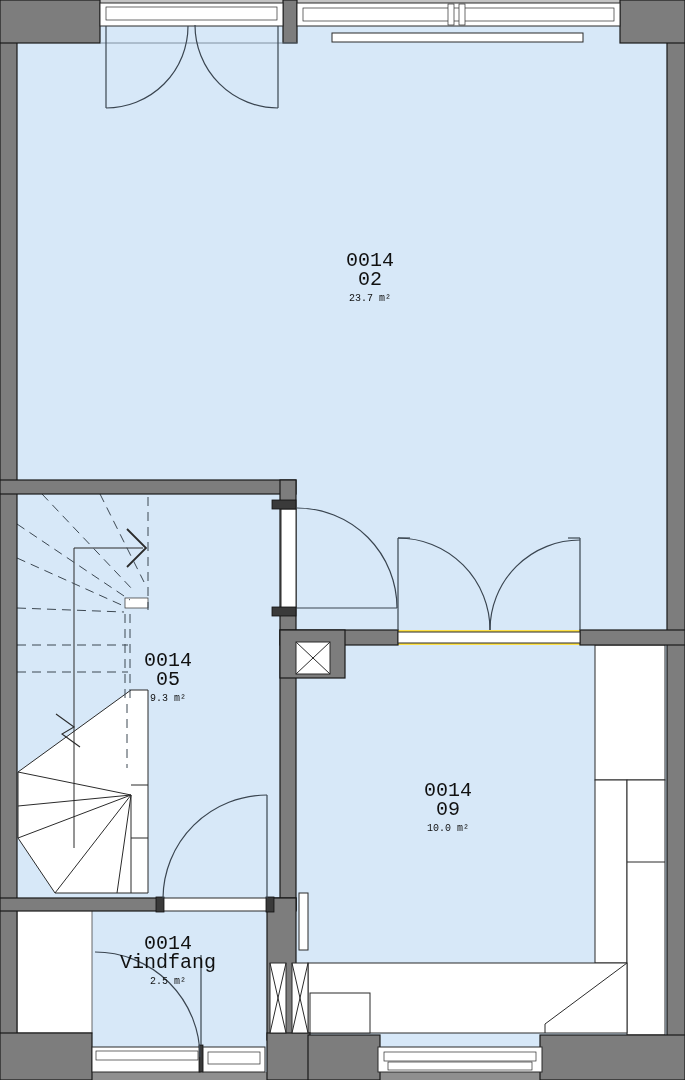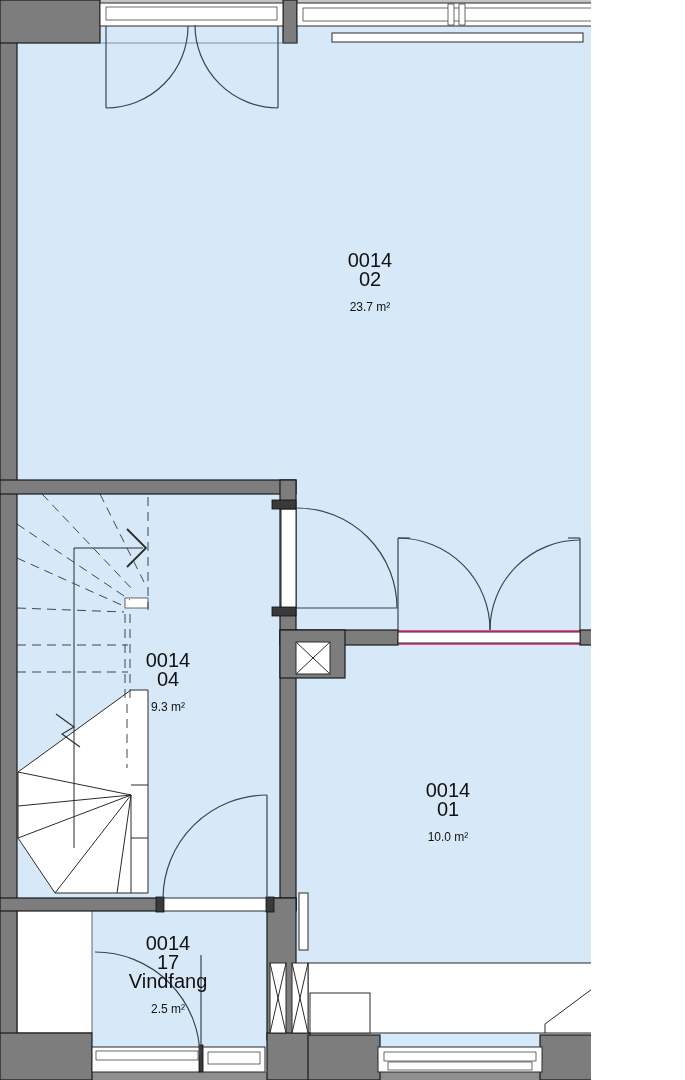--- a/index.html
+++ b/index.html
@@ -1,41 +1,41 @@
 <!DOCTYPE html>
 <html style="--wall: #7d7d7d; --floor: #d7e8f8; --outline: #1a1a1a; --dashed: #3d4852;"><head>
 <meta charset="utf-8">
 <style>
   html,body{margin:0;padding:0;background:#fff;}
   .plan-wrap{
     position:relative;
-    width:591px;height:1080px;
+    width:685px;height:1080px;
     overflow:hidden;
-    background:#ec4899;
-    font-family:Liberation Sans, sans-serif;
+    background:#fde047;
+    font-family:Liberation Mono, monospace;
   }
   svg{position:absolute;left:0;top:0;}
   .floor{fill:var(--floor,#d7e8f8);}
   .wall{fill:var(--wall,#7d7d7d);stroke:var(--outline,#1a1a1a);stroke-width:1.2;}
   .fx{fill:#ffffff;stroke:#2b2b2b;stroke-width:1;}
   .fx-thin{fill:#ffffff;stroke:#2b2b2b;stroke-width:0.7;}
   .ln{stroke:#2b2b2b;stroke-width:1;fill:none;}
   .thin{stroke:#6b7b8a;stroke-width:0.8;fill:none;}
   .arc{stroke:#3a4550;stroke-width:1.2;fill:none;}
   .dash{stroke:var(--dashed,#3d4852);stroke-width:1;fill:none;stroke-dasharray:9 6;}
   .jamb{fill:#3a3a3a;stroke:#111;stroke-width:0.8;}
   .strip-b{fill:#8f8f8f;}
   .strip-t{fill:#c4c4c4;}
   .room-label{
     position:absolute;width:170px;text-align:center;
     color:#111;font-size:20px;line-height:19px;
     pointer-events:none;
   }
   .room-label span{display:block;}
-  .room-label .area{font-size:12px;line-height:17px;margin-top:10px;}
+  .room-label .area{font-size:10px;line-height:17px;margin-top:1px;}
 </style>
 </head>
 <body>
 
 <div class="plan-wrap">
 
 <svg width="685" height="1080" viewBox="0 0 685 1080">
 
   <g>
     <path class="floor" d="M17,26 L667,26 L667,630 L296,630 L296,494 L17,494 Z"></path>
@@ -198,30 +198,29 @@
 </svg>
 
 <div class="room-label" style="left:285px;top:251px;">
   <span>0014</span>
   <span>02</span>
   <span class="area">23.7 m²</span>
 </div>
 
 <div class="room-label" style="left:83px;top:651px;">
   <span>0014</span>
-  <span>04</span>
+  <span>05</span>
   <span class="area">9.3 m²</span>
 </div>
 
 <div class="room-label" style="left:363px;top:781px;">
   <span>0014</span>
-  <span>01</span>
+  <span>09</span>
   <span class="area">10.0 m²</span>
 </div>
 
 <div class="room-label" style="left:83px;top:934px;">
   <span>0014</span>
-  <span>17</span>
   <span>Vindfang</span>
   <span class="area">2.5 m²</span>
 </div>
 
 </div>
 
 </body></html>

